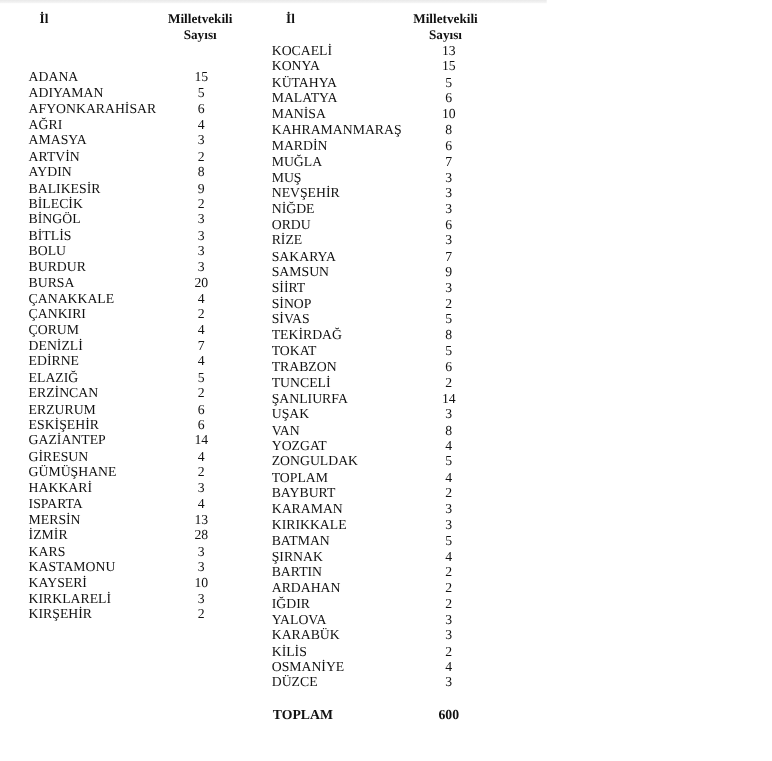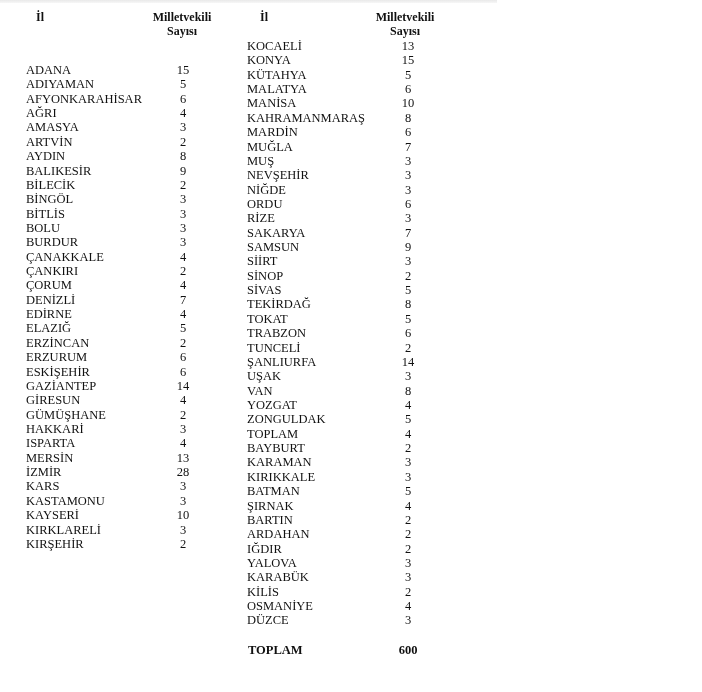--- a/index.html
+++ b/index.html
@@ -80,20 +80,24 @@
     </div>
     <div class="row">
       <span class="name">BOLU</span>
       <span class="num" style="left: 137px;">3</span>
     </div>
     <div class="row">
       <span class="name">BURDUR</span>
       <span class="num" style="left: 137px;">3</span>
     </div>
     <div class="row">
+      <span class="name">BURSA</span>
+      <span class="num" style="left: 137px;">20</span>
+    </div>
+    <div class="row">
       <span class="name">ÇANAKKALE</span>
       <span class="num" style="left: 137px;">4</span>
     </div>
     <div class="row">
       <span class="name">ÇANKIRI</span>
       <span class="num" style="left: 137px;">2</span>
     </div>
     <div class="row">
       <span class="name">ÇORUM</span>
       <span class="num" style="left: 137px;">4</span>

